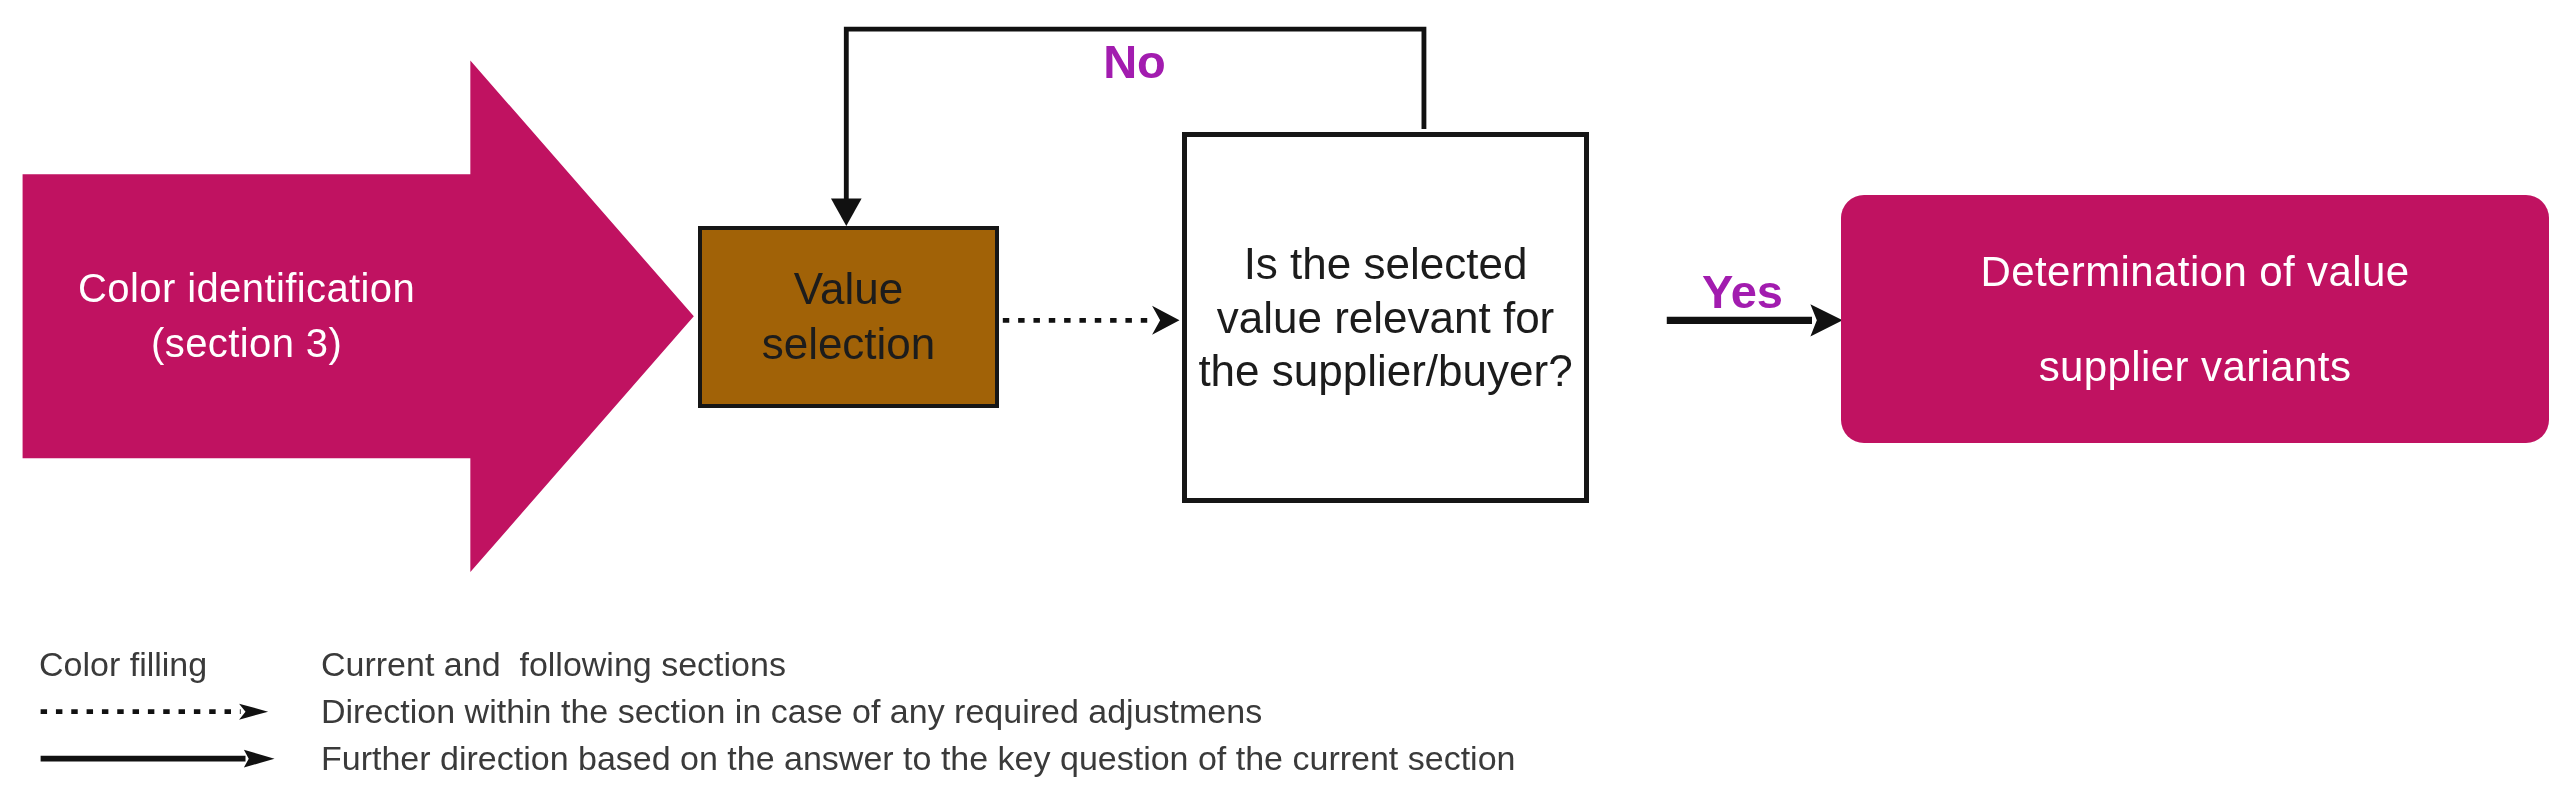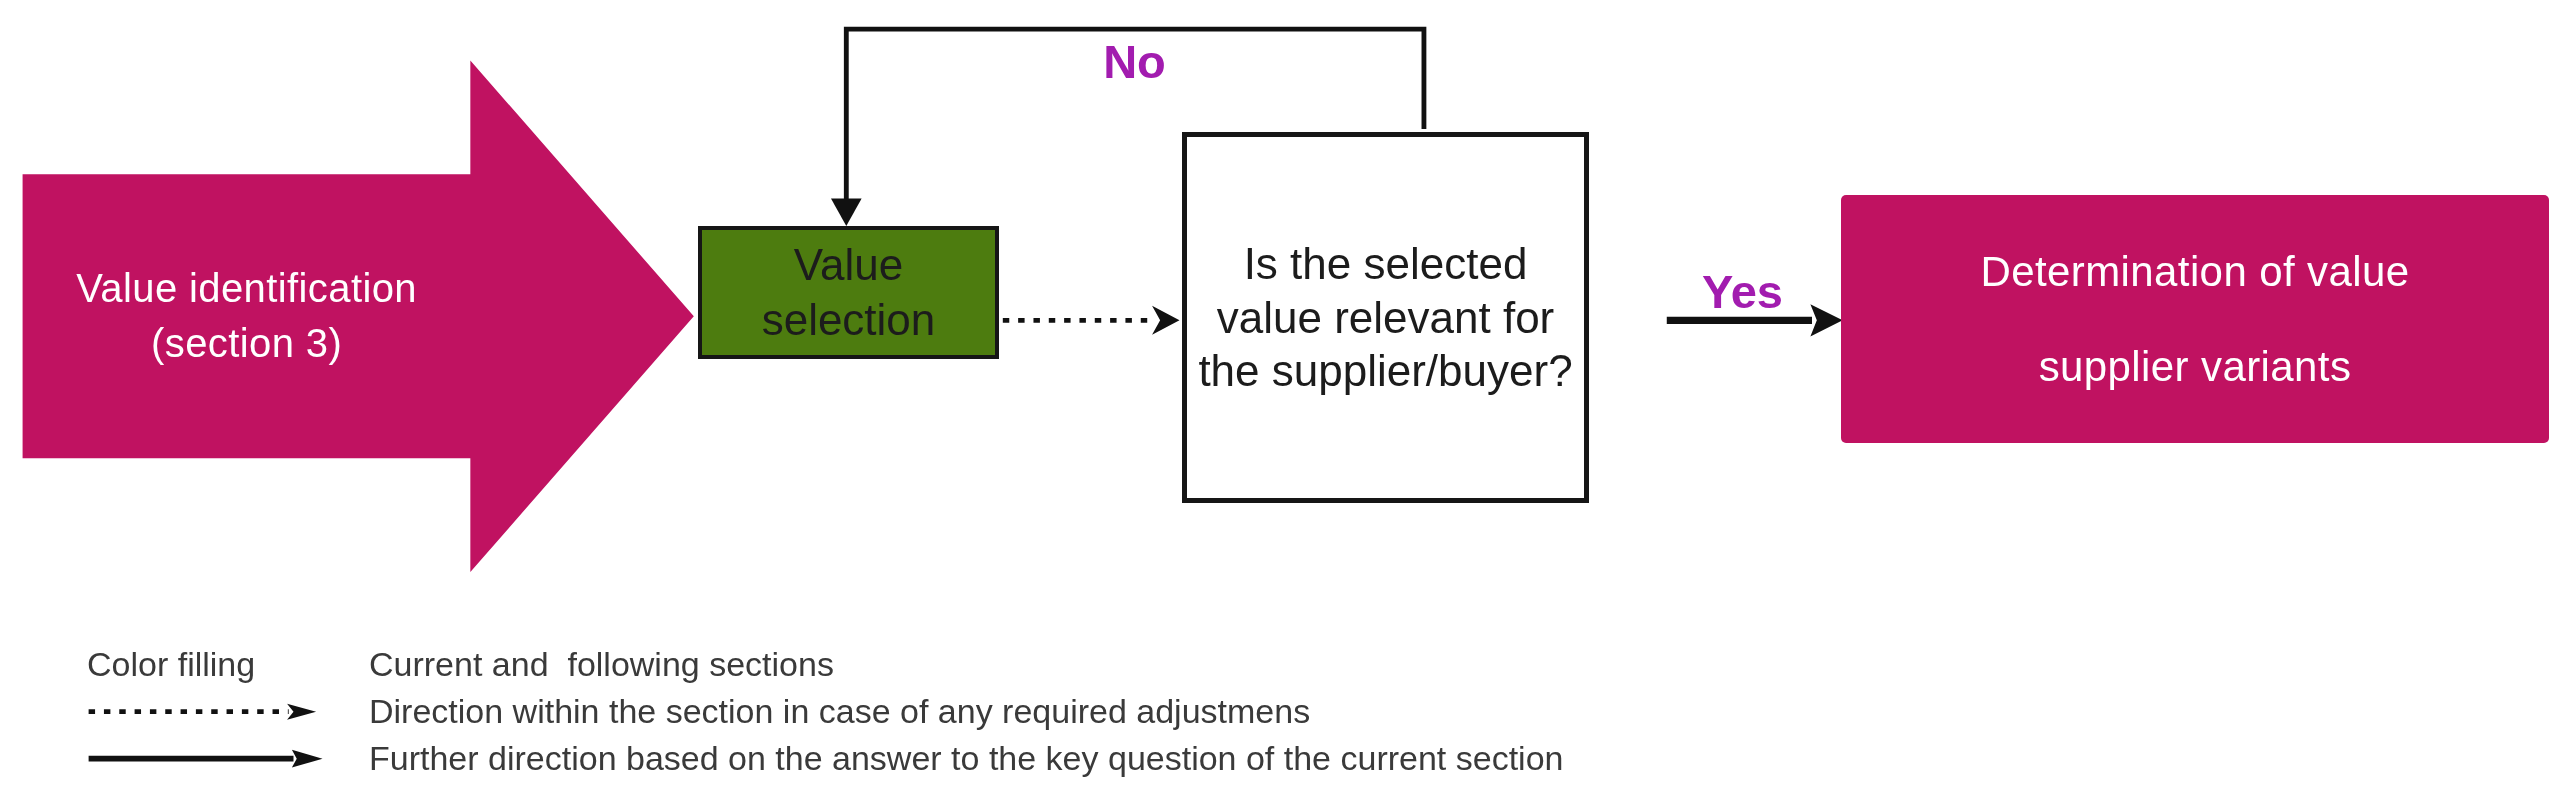--- a/index.html
+++ b/index.html
@@ -34,41 +34,41 @@
     left: 22.6px; top: 174px;
     width: 448px; height: 284px;
     color: #ffffff;
     font-size: 40px;
     line-height: 1.38;
     font-weight: 400;
     letter-spacing: 0.4px;
   }
   #value-selection-box {
     left: 698px; top: 226px;
-    width: 301px; height: 133px;
-    background: #4d7c0f;
+    width: 301px; height: 182px;
+    background: #a16207;
     border: 4.8px solid #161616;
     box-sizing: border-box;
     font-size: 44px;
     line-height: 1.24;
   }
   #question-box {
     left: 1182px; top: 132px;
     width: 407px; height: 371px;
     background: #ffffff;
     border: 5.6px solid #161616;
     box-sizing: border-box;
     font-size: 44px;
     line-height: 1.22;
   }
   #result-box {
     left: 1841px; top: 195px;
     width: 708px; height: 248px;
     background: #C01261;
-    border-radius: 5px;
+    border-radius: 23px;
     color: #ffffff;
     font-size: 42px;
     line-height: 1.32;
     letter-spacing: 0.4px;
     gap: 40px;
   }
   .branch-label {
     position: absolute;
     text-align: center;
     font-weight: 700;
@@ -81,21 +81,20 @@
   }
   #yes-label {
     left: 1662px; top: 264px;
     width: 161px;
   }
   #legend {
     position: absolute;
     left: 39px; top: 641px;
     color: #3a3a3a;
     font-size: 34px;
-    margin-left: 48px;
   }
   .legend-row {
     display: flex;
     align-items: center;
     height: 47px;
   }
   .legend-key {
     width: 282px;
     flex: 0 0 282px;
   }
@@ -119,21 +118,21 @@
     <polygon points="1030,246 1068,246 1049,280" fill="#111111"></polygon>
 
     <line x1="1243" y1="397" x2="1430" y2="397" stroke="#111111" stroke-width="6" stroke-dasharray="8 11"></line>
     <polygon points="1428,379 1462,397 1428,415 1438,397" fill="#111111"></polygon>
 
     <line x1="2066" y1="397" x2="2246" y2="397" stroke="#111111" stroke-width="9"></line>
     <polygon points="2244,377 2284,397 2244,417 2252,397" fill="#111111"></polygon>
   </svg>
 
   <div class="flow-text" id="arrow-text">
-    <span>Value identification</span>
+    <span>Color identification</span>
     <span>(section 3)</span>
   </div>
 
   <div class="flow-text" id="value-selection-box">
     <span>Value</span>
     <span>selection</span>
   </div>
 
   <div class="flow-text" id="question-box">
     <span>Is the selected</span>

